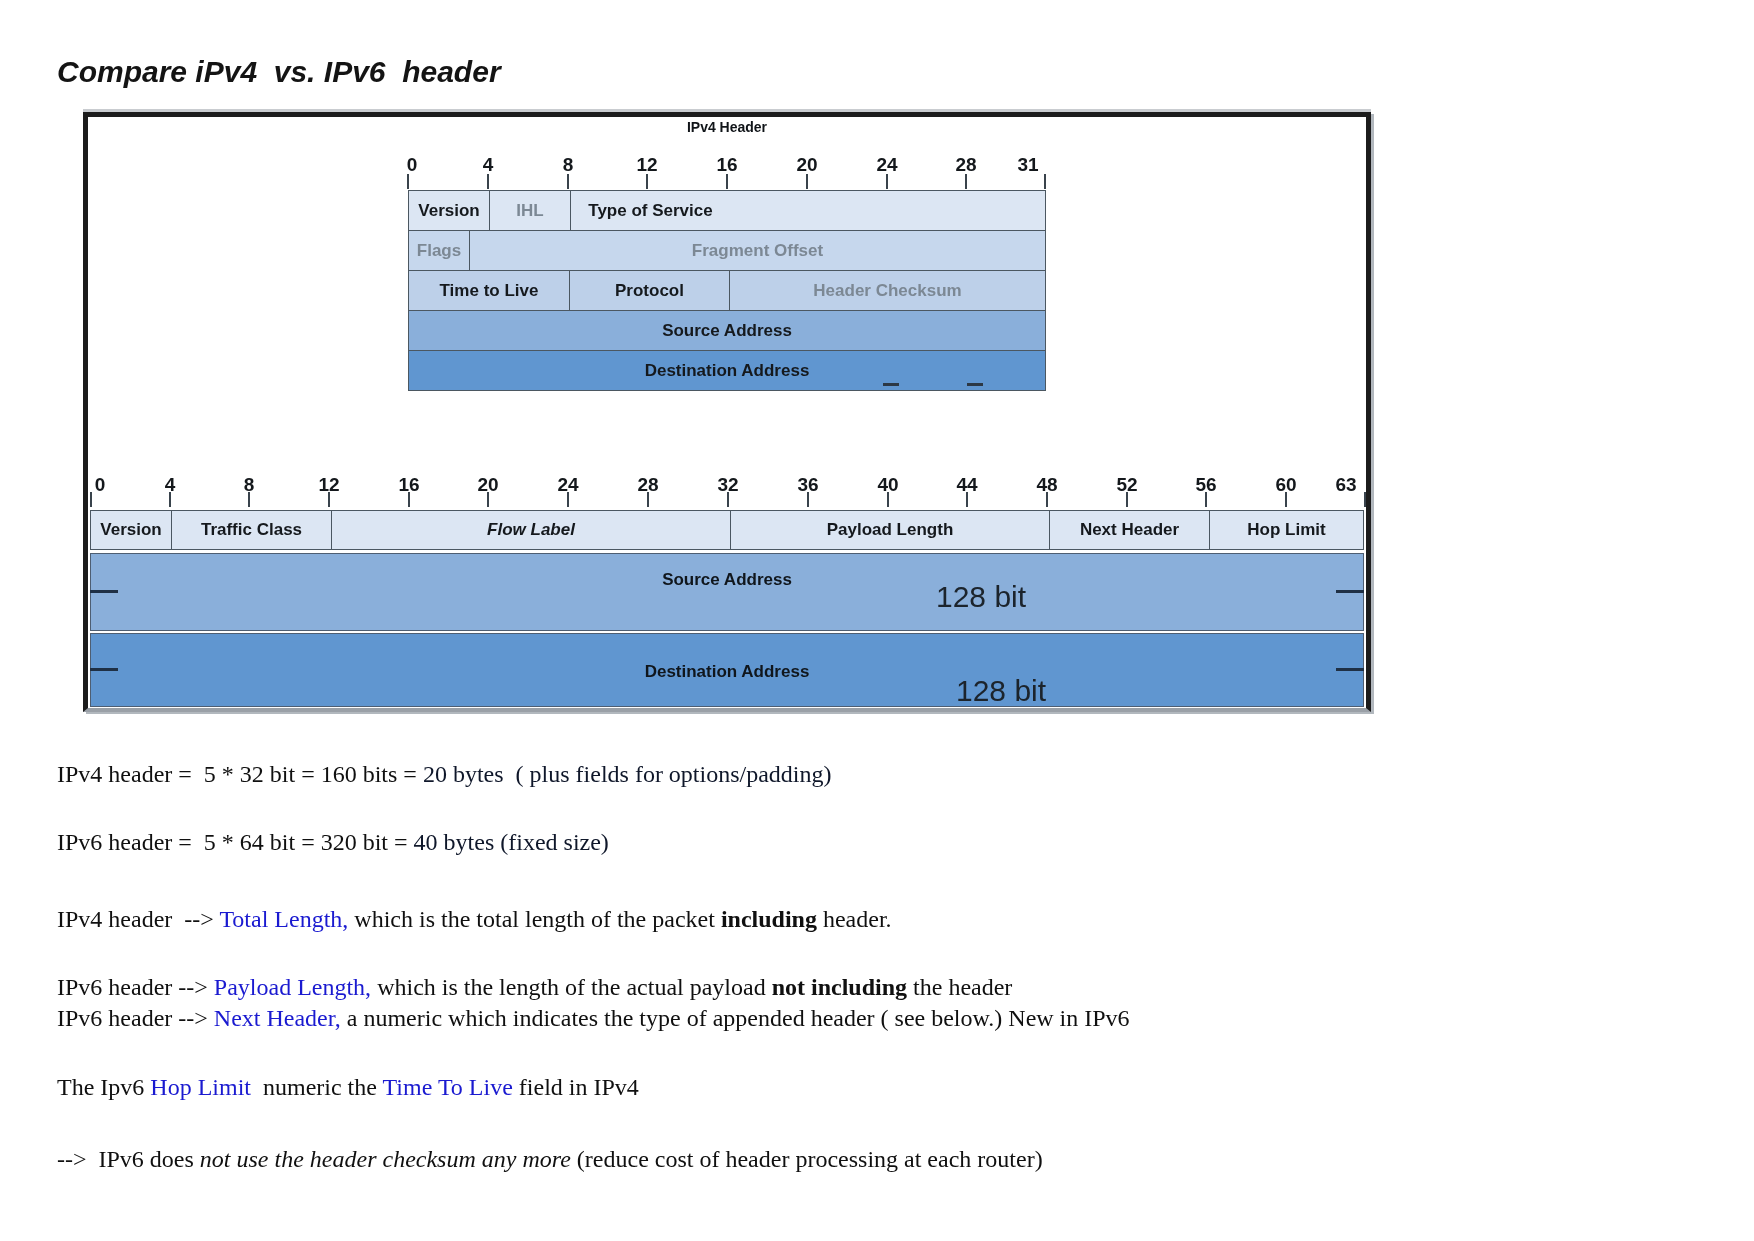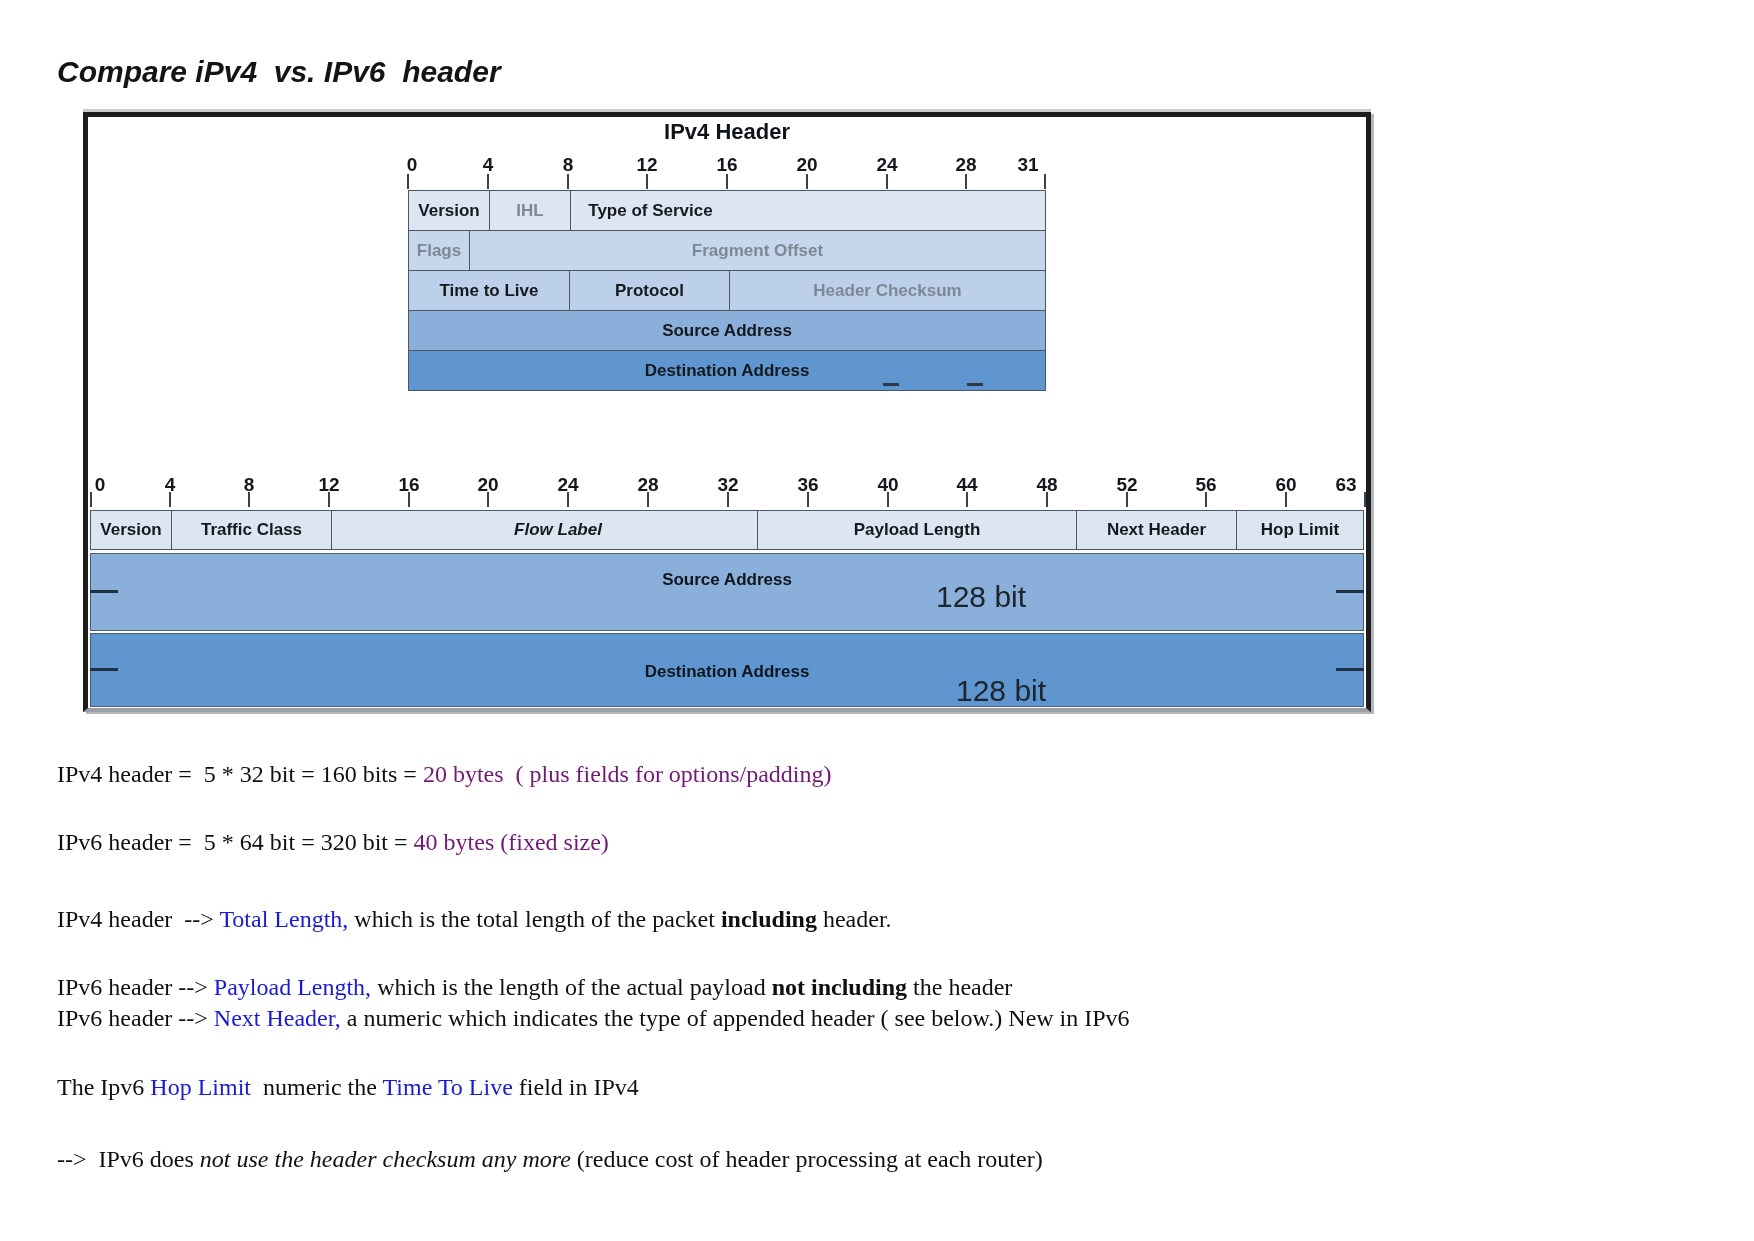--- a/index.html
+++ b/index.html
@@ -8,42 +8,42 @@
 
   .title { position:absolute; left:57px; top:55px; font-style:italic; font-weight:700;
            font-size:30px; color:#141414; white-space:pre; }
 
   
   .figure { position:absolute; left:83px; top:112px; width:1278px; height:591px;
             background:#ffffff; border:5px solid #1c1c1c; border-bottom:4px solid #9aa0a7;
             box-shadow:0 -3px 0 #c9ccd0, 3px 2px 0 #b2b8be; }
 
   .caption { position:absolute; left:0; right:0; text-align:center; font-weight:700;
-             font-size:22px; color:#101418; }
+             font-size:14px; color:#101418; }
   .cap-v4 { top:2px; }
   .cap-v6 { top:319px; }
 
   .bit-label { position:absolute; transform:translateX(-50%); font-weight:700;
                font-size:19px; color:#14181c; }
   .tick { position:absolute; width:2px; height:15px; background:#39434c; }
   .v4bits .bit-label { top:37px; }
   .v4bits .tick { top:57px; }
   .v6bits .bit-label { top:357px; }
   .v6bits .tick { top:375px; }
 
   .v4table { position:absolute; left:320px; top:73px; width:636px;
              border:1px solid #4b5761; }
   .trow { display:flex; height:39px; border-top:1px solid #4b5761; }
   .trow:first-child { border-top:none; }
   .cell { display:flex; align-items:center; justify-content:center;
           border-left:1px solid #4b5761; font-weight:700; font-size:17px; color:#15191d;
           overflow:hidden; white-space:nowrap; }
   .cell:first-child { border-left:none; }
   .muted { color:#7c8894; }
-  .ital  { font-style:italic;padding-left:27px; }
+  .ital  { font-style:italic; }
   .r1 { background:#dce6f3; }
   .r2 { background:#c6d7ed; }
   .r3 { background:#bdd0e9; }
   .r4 { background:#8aafda; }
   .r5 { background:#6096d0; }
 
   .cont-mark { position:absolute; width:16px; height:3px; background:#2c3845; }
 
   .v6row { position:absolute; left:2px; top:393px; width:1272px; height:38px;
            border:1px solid #4b5761; display:flex; background:#dce6f3; }
@@ -53,21 +53,21 @@
   .band-dest   { top:516px; height:72px; background:#6096d0; }
   .band-label { position:absolute; left:0; right:0; text-align:center; font-weight:700;
                 font-size:17px; color:#10161c; }
   .size-label { position:absolute; font-size:30px; color:#1c242c; }
   .dash { position:absolute; height:3px; width:28px; background:#1f3045; }
   .dash-l { left:-1px; } .dash-r { right:-1px; }
 
   
   .bodyline { position:absolute; left:57px; margin:0; font-family:"Liberation Serif", serif;
               font-size:24px; color:#101010; white-space:pre; }
-  .red  { color:#701a75; }
+  .red  { color:#0f172a; }
   .link { color:#1a1ad0; }
   .b    { font-weight:700; }
   .i    { font-style:italic; }
 </style>
 </head>
 <body>
 
 <div class="title">Compare iPv4  vs. IPv6  header</div>
 
 <div class="figure">

